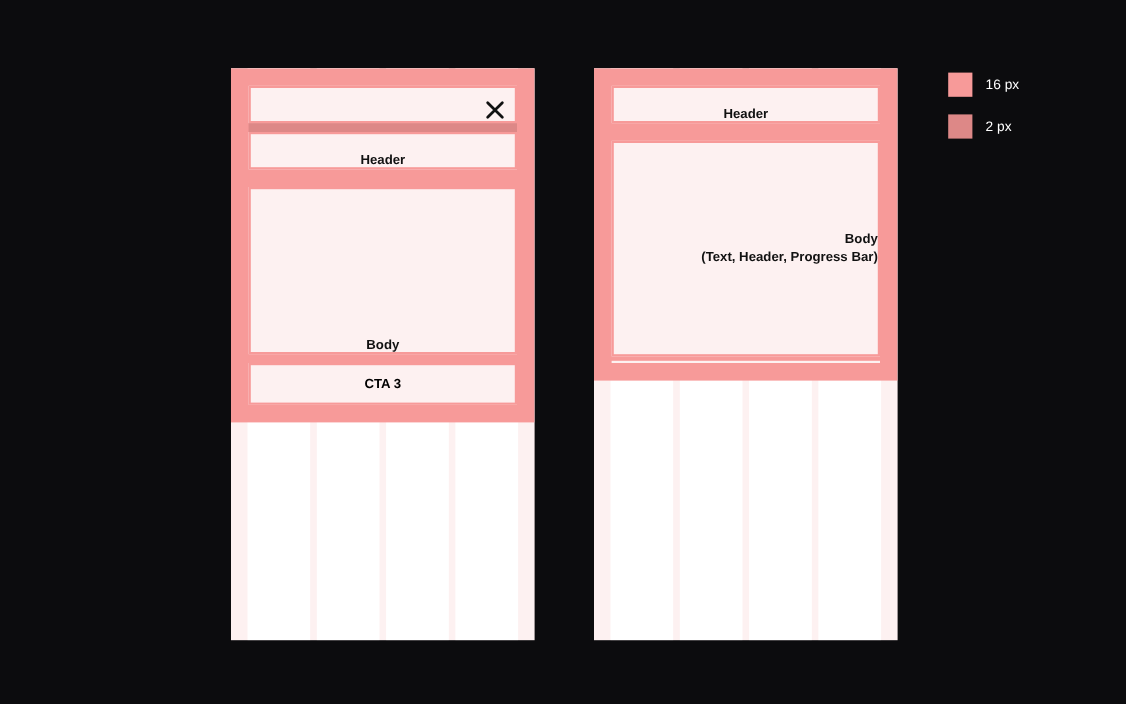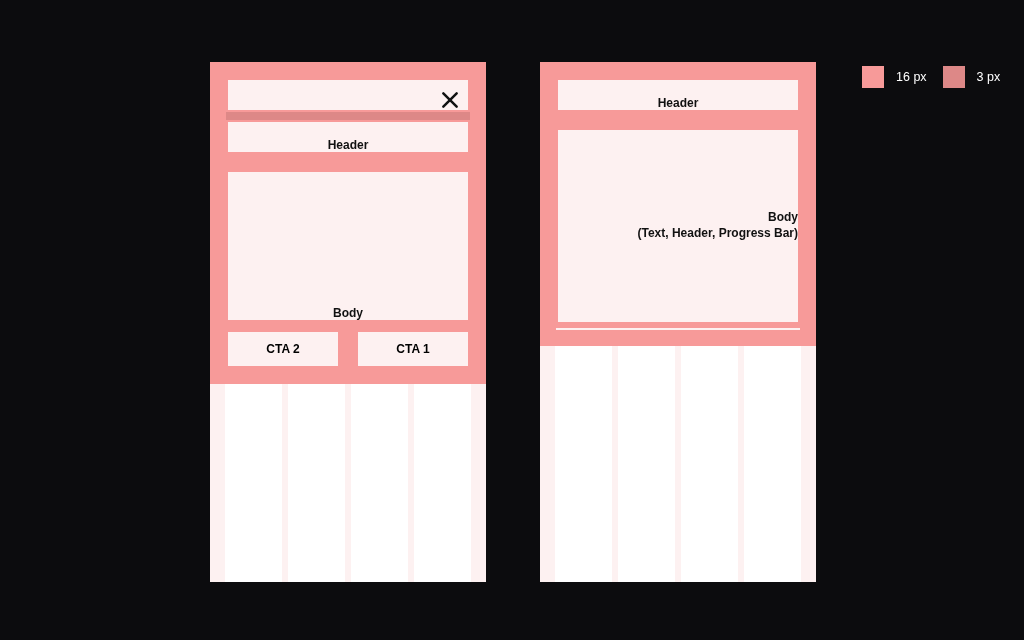--- a/index.html
+++ b/index.html
@@ -86,20 +86,21 @@
   .white { background: #fdf1f1; }
 
   .x-icon svg { width: 20px; height: 20px; display:block; }
 
   
   .legend {
     position: absolute;
     top: 66px;
     left: 862px;
     display: flex;
+    flex-direction: column;
     gap: 16px;
   }
   .legend-row {
     display: flex;
     align-items: center;
     gap: 12px;
     color: #ffffff;
     font-size: 12.5px;
     font-weight: 500;
   }
@@ -139,24 +140,21 @@
     </div>
 
     <div class="inner white row body-l" style="top:108px;">
       <span>Body</span>
     </div>
 
     <div class="inner" style="top:261px; height:2px; background:#fdf1f1; opacity:0;"></div>
 
     <div class="inner" style="top:268px; height:38px; display:flex; gap:16px;">
       <div class="cta white">
-        <span>CTA 2</span>
-      </div>
-      <div class="cta white">
-        <span>CTA 1</span>
+        <span>CTA 3</span>
       </div>
     </div>
   </div>
 
   <div class="phone phone-right">
     <div class="cols">
       <span></span>
         <span></span>
         <span></span>
         <span></span>
@@ -176,17 +174,17 @@
     <div class="inner" style="top:266px; height:2px; background:#fdf1f1;"></div>
   </div>
 
   <div class="legend">
     <div class="legend-row">
       <div class="swatch s16"></div>
       <span>16 px</span>
     </div>
     <div class="legend-row">
       <div class="swatch s8"></div>
-      <span>3 px</span>
+      <span>2 px</span>
     </div>
   </div>
 
 </div>
 
 </body></html>

